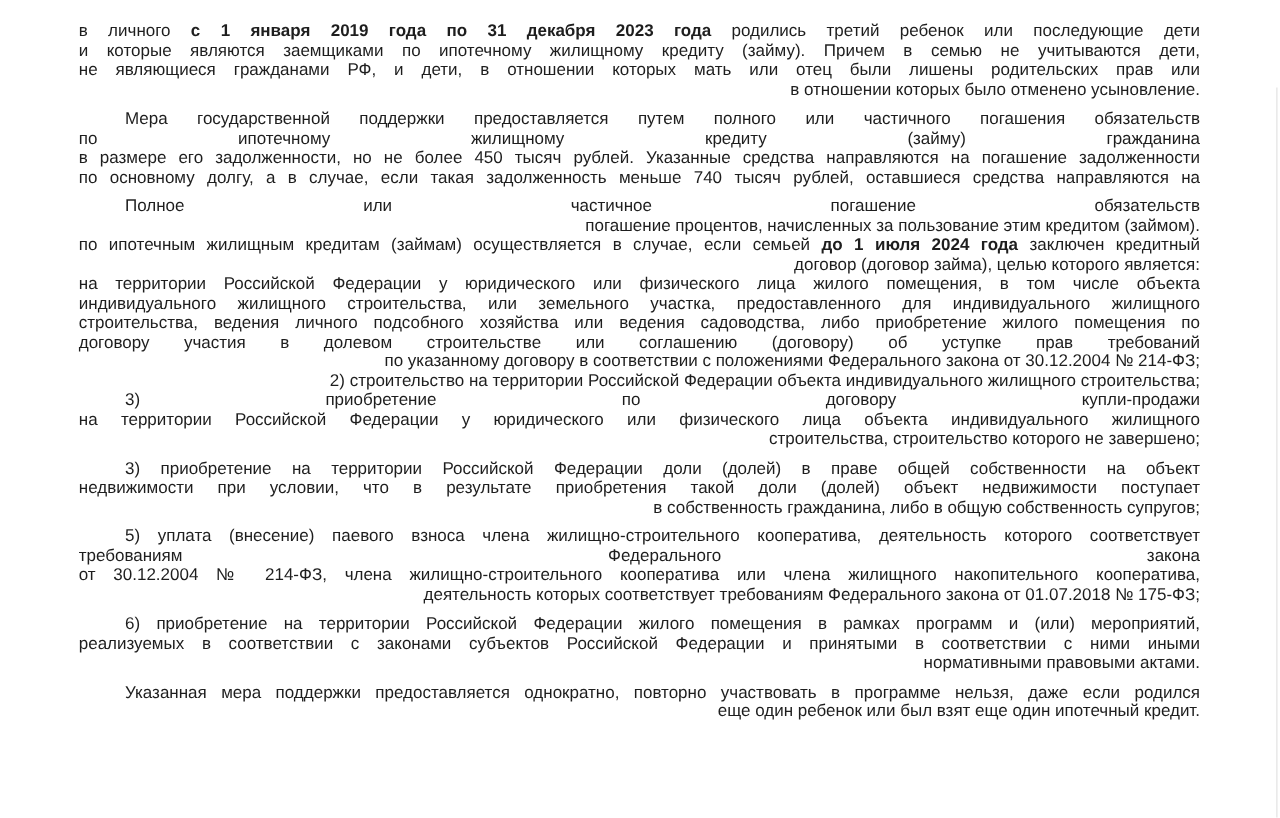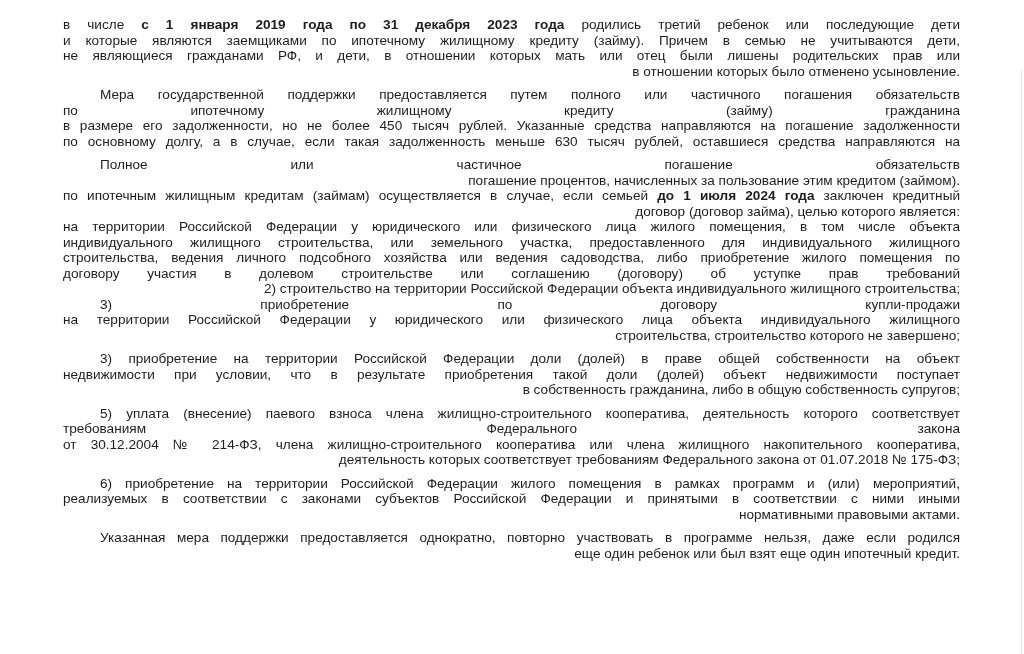--- a/index.html
+++ b/index.html
@@ -47,36 +47,37 @@
     top: 70px;
     bottom: 0;
     width: 1px;
     background: #e3e3e3;
   }
 </style>
 </head>
 <body>
 
 <div class="doc">
-    <div class="line just"><span>в числе </span><b>с 1 января 2019 года по 31 декабря 2023 года</b><span> родились третий ребенок или последующие дети</span></div>
+    <div class="line just"><span>в личного </span><b>с 1 января 2019 года по 31 декабря 2023 года</b><span> родились третий ребенок или последующие дети</span></div>
     <div class="line just"><span>и которые являются заемщиками по ипотечному жилищному кредиту (займу). Причем в семью не учитываются дети,</span></div>
     <div class="line just"><span>не являющиеся гражданами РФ, и дети, в отношении которых мать или отец были лишены родительских прав или</span></div>
     <div class="line"><span>в отношении которых было отменено усыновление.</span></div>
     <div class="line just ind gap"><span>Мера государственной поддержки предоставляется путем полного или частичного погашения обязательств</span></div>
     <div class="line just"><span>по ипотечному жилищному кредиту (займу) гражданина</span></div>
     <div class="line just"><span>в размере его задолженности, но не более 450 тысяч рублей. Указанные средства направляются на погашение задолженности</span></div>
-    <div class="line just"><span>по основному долгу, а в случае, если такая задолженность меньше 630 тысяч рублей, оставшиеся средства направляются на</span></div>
+    <div class="line just"><span>по основному долгу, а в случае, если такая задолженность меньше 740 тысяч рублей, оставшиеся средства направляются на</span></div>
     <div class="line just ind gap"><span>Полное или частичное погашение обязательств</span></div>
     <div class="line"><span>погашение процентов, начисленных за пользование этим кредитом (займом).</span></div>
     <div class="line just"><span>по ипотечным жилищным кредитам (займам) осуществляется в случае, если семьей </span><b>до 1 июля 2024 года</b><span> заключен кредитный</span></div>
     <div class="line"><span>договор (договор займа), целью которого является:</span></div>
     <div class="line just"><span>на территории Российской Федерации у юридического или физического лица жилого помещения, в том числе объекта</span></div>
     <div class="line just"><span>индивидуального жилищного строительства, или земельного участка, предоставленного для индивидуального жилищного</span></div>
     <div class="line just"><span>строительства, ведения личного подсобного хозяйства или ведения садоводства, либо приобретение жилого помещения по</span></div>
     <div class="line just"><span>договору участия в долевом строительстве или соглашению (договору) об уступке прав требований</span></div>
+    <div class="line"><span>по указанному договору в соответствии с положениями Федерального закона от 30.12.2004 № 214-ФЗ;</span></div>
     <div class="line ind"><span>2) строительство на территории Российской Федерации объекта индивидуального жилищного строительства;</span></div>
     <div class="line just ind"><span>3) приобретение по договору купли-продажи</span></div>
     <div class="line just"><span>на территории Российской Федерации у юридического или физического лица объекта индивидуального жилищного</span></div>
     <div class="line"><span>строительства, строительство которого не завершено;</span></div>
     <div class="line just ind gap"><span>3) приобретение на территории Российской Федерации доли (долей) в праве общей собственности на объект</span></div>
     <div class="line just"><span>недвижимости при условии, что в результате приобретения такой доли (долей) объект недвижимости поступает</span></div>
     <div class="line"><span>в собственность гражданина, либо в общую собственность супругов;</span></div>
     <div class="line just ind gap"><span>5) уплата (внесение) паевого взноса члена жилищно-строительного кооператива, деятельность которого соответствует</span></div>
     <div class="line just"><span>требованиям Федерального закона</span></div>
     <div class="line just"><span>от 30.12.2004 № 214-ФЗ, члена жилищно-строительного кооператива или члена жилищного накопительного кооператива,</span></div>

